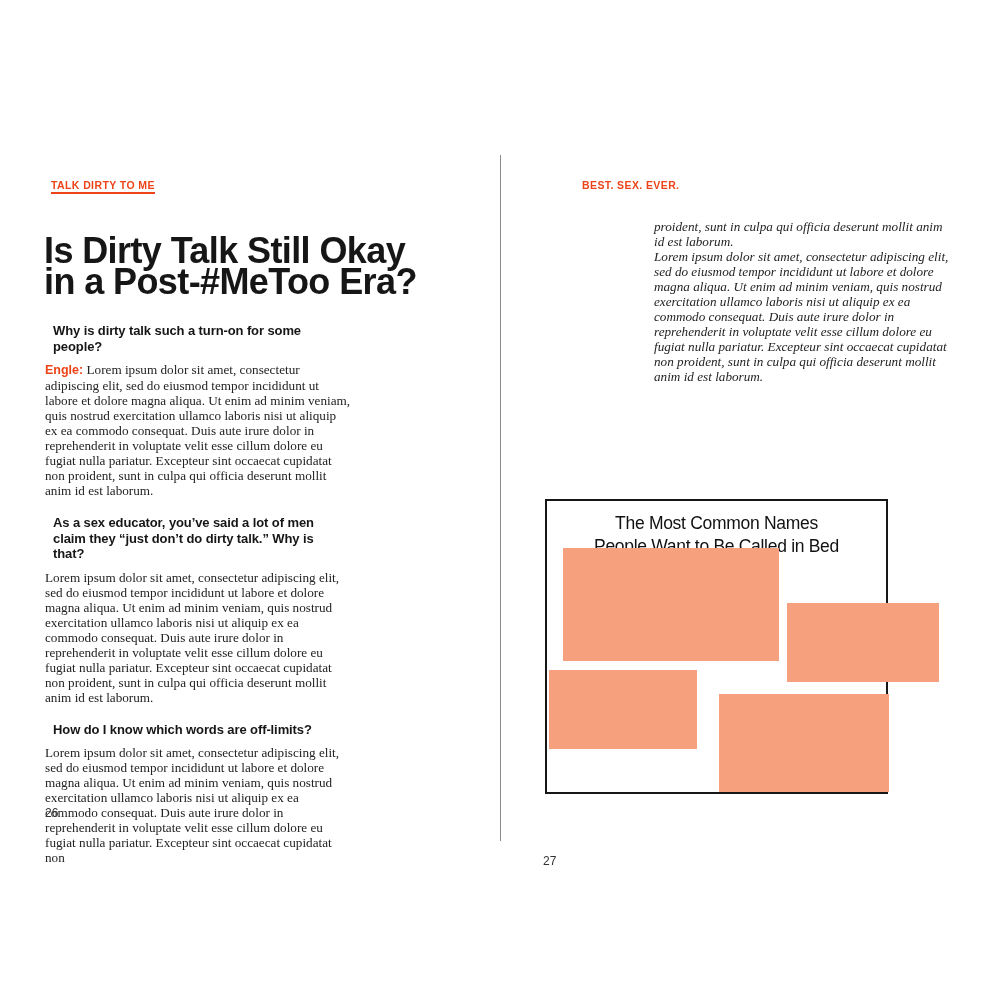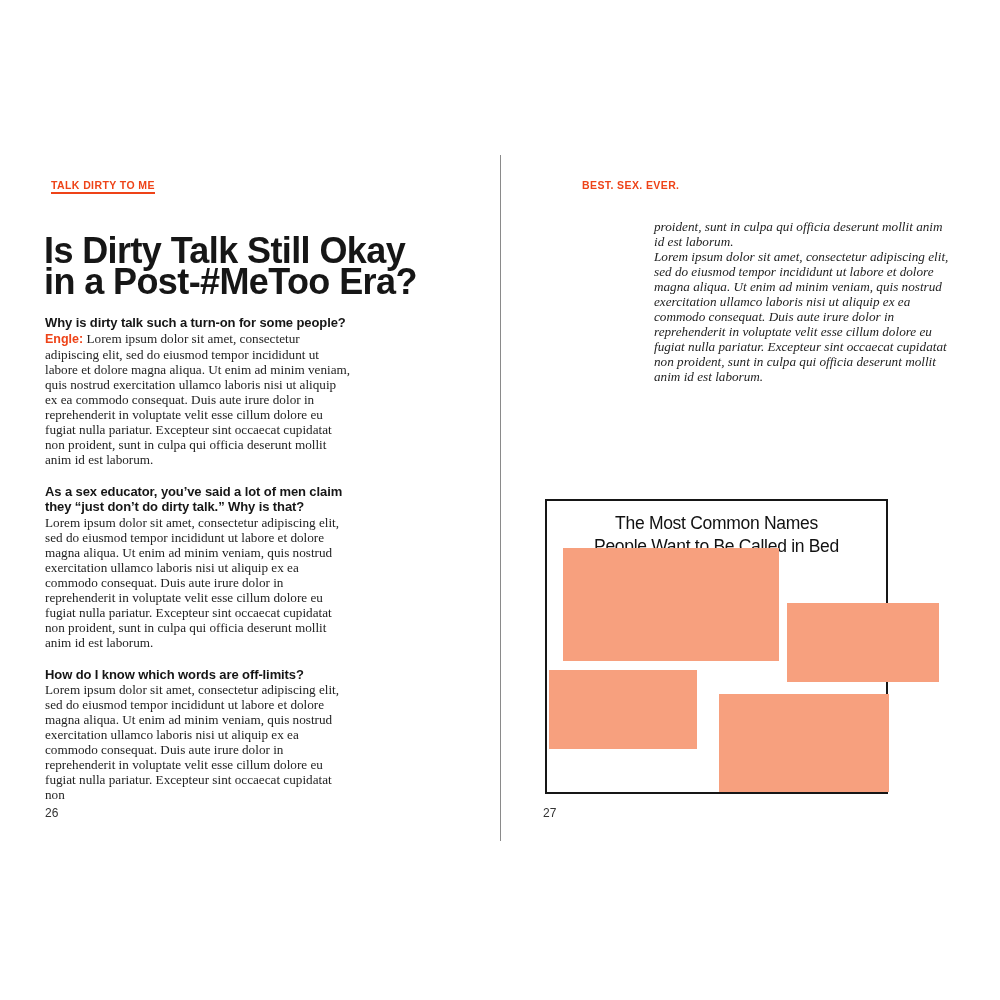--- a/index.html
+++ b/index.html
@@ -34,21 +34,21 @@
     position:absolute;left:44px;top:211px;
     font-size:36px;line-height:31px;font-weight:700;
     letter-spacing:-.6px;color:#161616;
   }
   .headline span{display:block;}
   
   .lcol{
     position:absolute;left:45px;top:315px;width:306px;
   }
   .q{
-    margin:0;
+    margin:8px;
     font-size:13px;line-height:15.5px;font-weight:700;
     letter-spacing:-.1px;color:#161616;
   }
   .a{
     margin:0 0 17px 0;
     font-family:"Liberation Serif", serif;
     font-size:13.2px;line-height:15px;color:#232323;
     text-align:left;
   }
   .speaker{color:var(--accent);font-weight:700;font-family:"Liberation Sans", sans-serif;font-size:12.5px;}
@@ -76,21 +76,21 @@
   .block.b1{left:16px;top:47px;width:216px;height:113px;}
   .block.b2{left:240px;top:102px;width:152px;height:79px;}
   .block.b3{left:2px;top:169px;width:148px;height:79px;}
   .block.b4{left:172px;top:193px;width:170px;height:98px;}
   
   .folio{
     position:absolute;top:806px;
     font-size:12px;color:#333;letter-spacing:.2px;
   }
   .folio.left{left:45px;}
-  .folio.right{left:543px;}
+  .folio.right{left:543px;margin-top:48px;}
 </style>
 </head>
 <body>
 
 <div class="spread">
 
   <div class="divider"></div>
 
   <div class="kicker left">TALK DIRTY TO ME</div>
 

